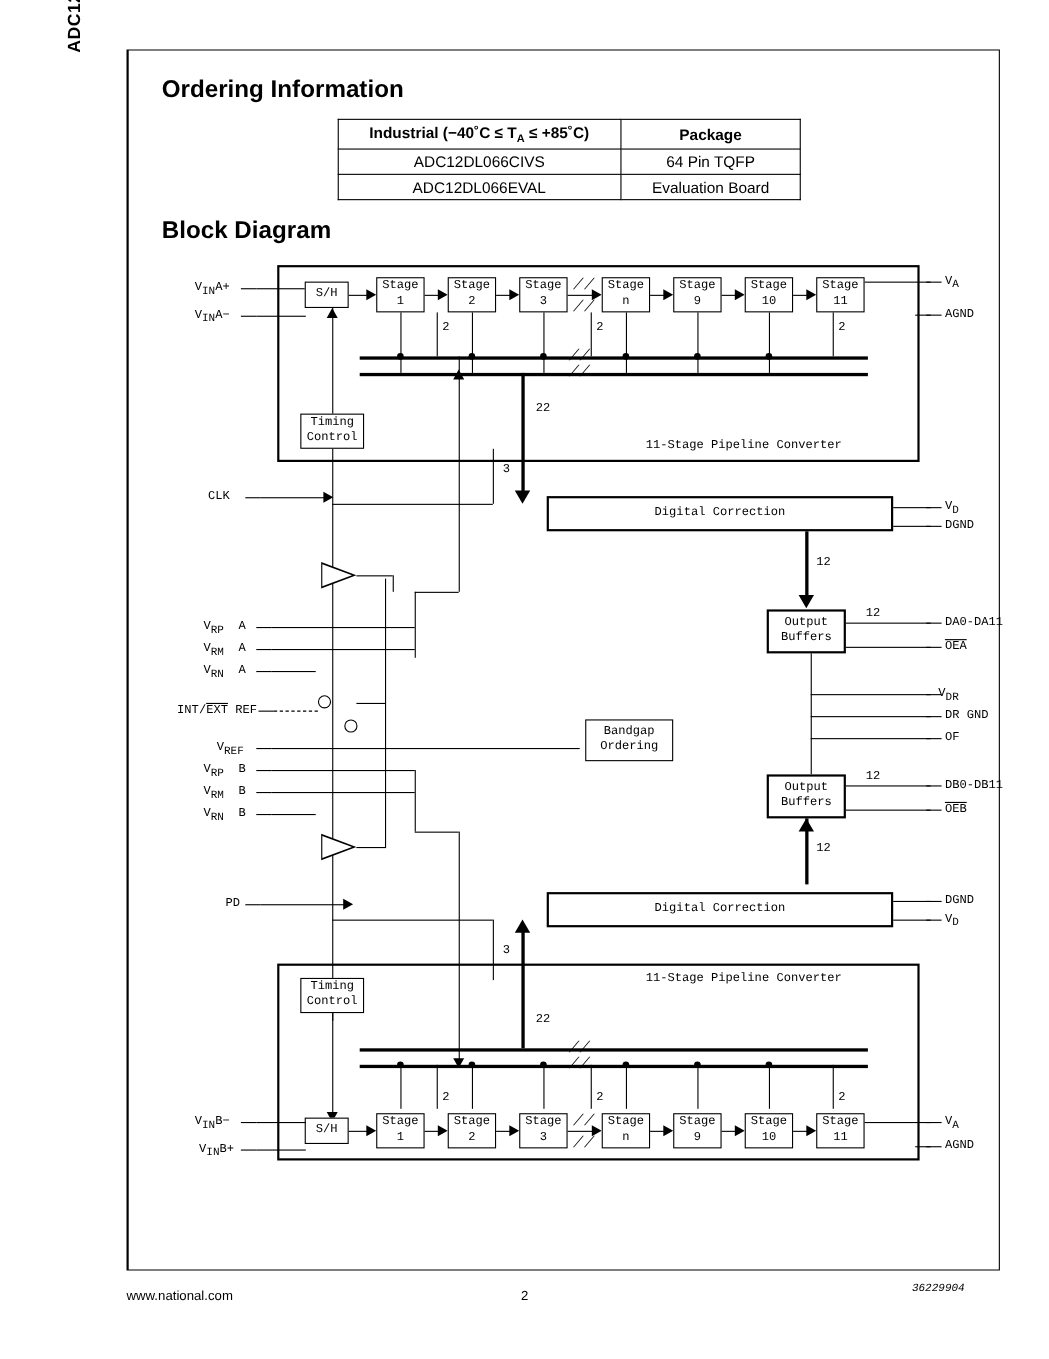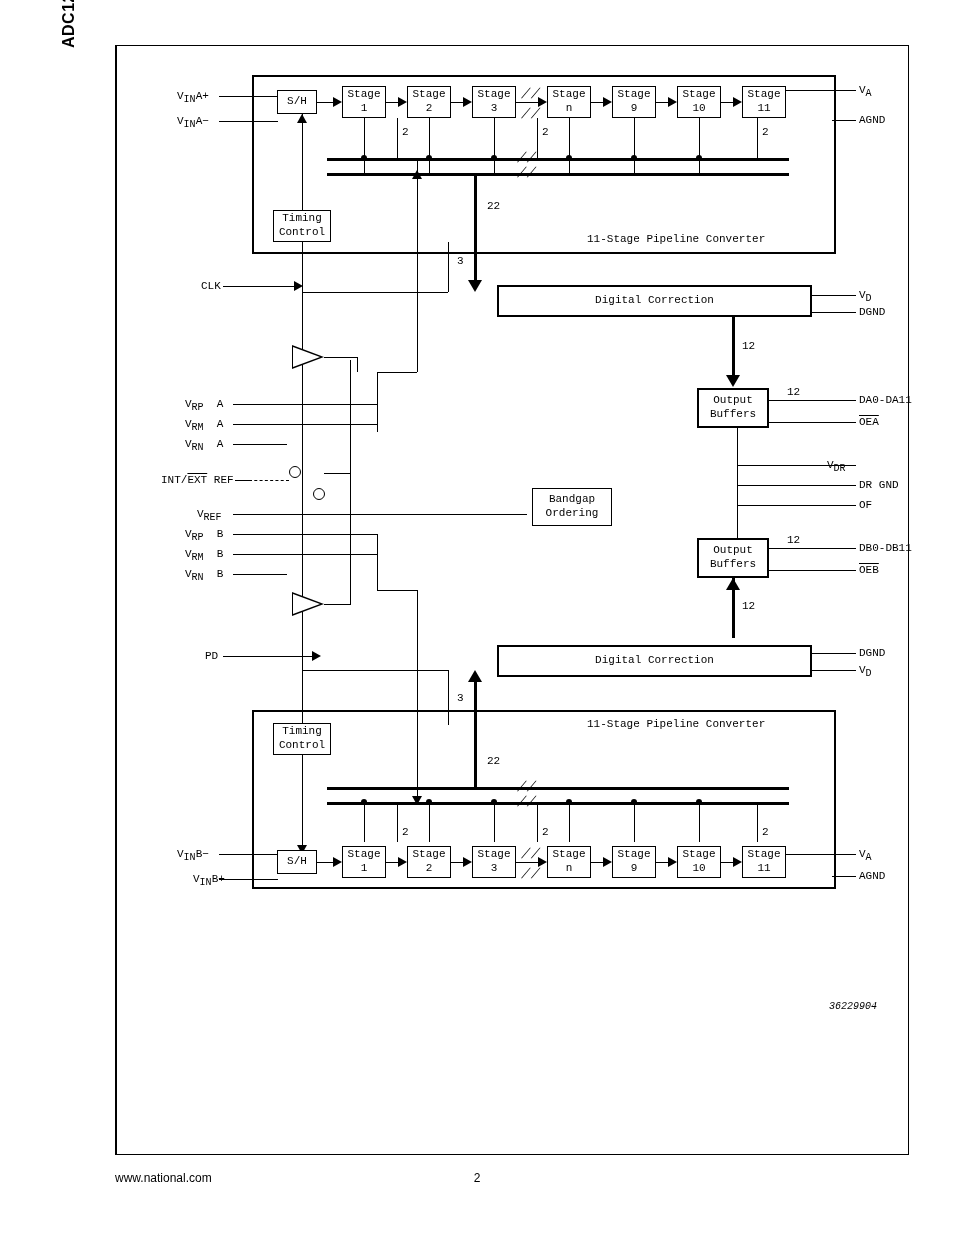--- a/index.html
+++ b/index.html
@@ -38,22 +38,42 @@
   .footer-c{position:absolute;left:0;right:0;bottom:50px;text-align:center;font-size:12px}
   .brk{position:absolute;font-size:14px}
 </style>
 </head>
 <body>
 
 <div class="page">
   <div class="side-label">ADC12DL066</div>
 
   <div class="content">
-
-
+    <h2>Ordering Information</h2>
+
+    <table class="order">
+      <tbody>
+          <tr>
+        <th>
+          <span>Industrial (−40˚C ≤ T</span><span class="sub">A</span><span> ≤ +85˚C)</span>
+        </th>
+        <th>Package</th>
+      </tr>
+      <tr>
+        <td>ADC12DL066CIVS</td>
+        <td>64 Pin TQFP</td>
+      </tr>
+      <tr>
+        <td>ADC12DL066EVAL</td>
+        <td>Evaluation Board</td>
+      </tr>
+    </tbody>
+      </table>
+
+    <h2 class="bd">Block Diagram</h2>
 
     <div class="diagram">
 
       <div class="pipe" style="left:75px;top:5px;width:580px;height:175px"></div>
 
       <div class="lbl" style="left:0;top:20px">V<span class="sub">IN</span>A+</div>
       <div class="tick" style="left:42px;top:26px"></div>
       <div class="hline" style="left:56px;top:26px;width:45px"></div>
       <div class="lbl" style="left:0;top:45px">V<span class="sub">IN</span>A−</div>
       <div class="tick" style="left:42px;top:51px"></div>
@@ -123,21 +143,21 @@
       <div class="lbl" style="left:310px;top:130px">22</div>
       <div class="lbl" style="left:410px;top:163px">11-Stage Pipeline Converter</div>
 
       <div class="hline" style="left:609px;top:20px;width:60px"></div>
         <div class="tick" style="left:665px;top:20px"></div>
       <div class="rlbl" style="left:682px;top:14px">V<span class="sub">A</span></div>
       <div class="hline" style="left:655px;top:50px;width:14px"></div>
         <div class="tick" style="left:665px;top:50px"></div>
       <div class="rlbl" style="left:682px;top:44px">AGND</div>
 
-      <div class="lbl" style="left:24px;top:210px">CLK</div>
+      <div class="lbl" style="left:12px;top:210px">CLK</div>
       <div class="tick" style="left:46px;top:216px"></div>
       <div class="hline" style="left:60px;top:216px;width:62px"></div>
         <div class="arrR" style="left:117px;top:211px"></div>
       <div class="vline" style="left:125px;top:172px;height:520px"></div>
       <div class="vline" style="left:271px;top:172px;height:50px"></div>
       <div class="hline" style="left:125px;top:222px;width:146px"></div>
       <div class="lbl" style="left:280px;top:185px">3</div>
 
       <div class="dbox" style="left:320px;top:215px;width:315px;height:32px;border-width:2px">Digital Correction</div>
       <div class="hline" style="left:635px;top:225px;width:34px"></div>
@@ -172,21 +192,21 @@
       <div class="hline" style="left:592px;top:330px;width:77px"></div>
         <div class="tick" style="left:665px;top:330px"></div>
       <div class="lbl" style="left:610px;top:316px">12</div>
       <div class="rlbl" style="left:682px;top:324px">DA0-DA11</div>
       <div class="hline" style="left:592px;top:352px;width:77px"></div>
         <div class="tick" style="left:665px;top:352px"></div>
       <div class="rlbl" style="left:682px;top:346px"><span class="ov">OEA</span></div>
 
       <div class="tick" style="left:665px;top:395px"></div>
         <div class="hline" style="left:560px;top:395px;width:109px"></div>
-      <div class="rlbl" style="left:650px;top:389px">V<span class="sub">DR</span></div>
+      <div class="rlbl" style="left:676px;top:389px">V<span class="sub">DR</span></div>
       <div class="tick" style="left:665px;top:415px"></div>
         <div class="hline" style="left:560px;top:415px;width:109px"></div>
       <div class="rlbl" style="left:682px;top:409px">DR GND</div>
       <div class="tick" style="left:665px;top:435px"></div>
         <div class="hline" style="left:560px;top:435px;width:109px"></div>
       <div class="rlbl" style="left:682px;top:429px">OF</div>
       <div class="vline" style="left:560px;top:358px;height:110px"></div>
 
       <div class="lbl" style="left:-16px;top:404px">INT/<span class="ov">EXT</span> REF</div>
       <div class="tick" style="left:58px;top:410px"></div>
@@ -305,21 +325,21 @@
       <div class="dbox" style="left:500px;top:776px;width:44px;height:32px;white-space:pre">Stage
 10</div>
       <div class="hline" style="left:544px;top:792px;width:16px"></div>
         <div class="arrR" style="left:556px;top:787px"></div>
       <div class="dbox" style="left:565px;top:776px;width:44px;height:32px;white-space:pre">Stage
 11</div>
 
       <div class="lbl" style="left:0;top:778px">V<span class="sub">IN</span>B−</div>
       <div class="tick" style="left:42px;top:784px"></div>
         <div class="hline" style="left:56px;top:784px;width:45px"></div>
-      <div class="lbl" style="left:16px;top:803px">V<span class="sub">IN</span>B+</div>
+      <div class="lbl" style="left:4px;top:803px">V<span class="sub">IN</span>B+</div>
       <div class="tick" style="left:42px;top:809px"></div>
         <div class="hline" style="left:56px;top:809px;width:45px"></div>
 
       <div class="hline" style="left:609px;top:784px;width:60px"></div>
         <div class="tick" style="left:665px;top:784px"></div>
       <div class="rlbl" style="left:682px;top:778px">V<span class="sub">A</span></div>
       <div class="hline" style="left:655px;top:806px;width:14px"></div>
         <div class="tick" style="left:665px;top:806px"></div>
       <div class="rlbl" style="left:682px;top:800px">AGND</div>
 

